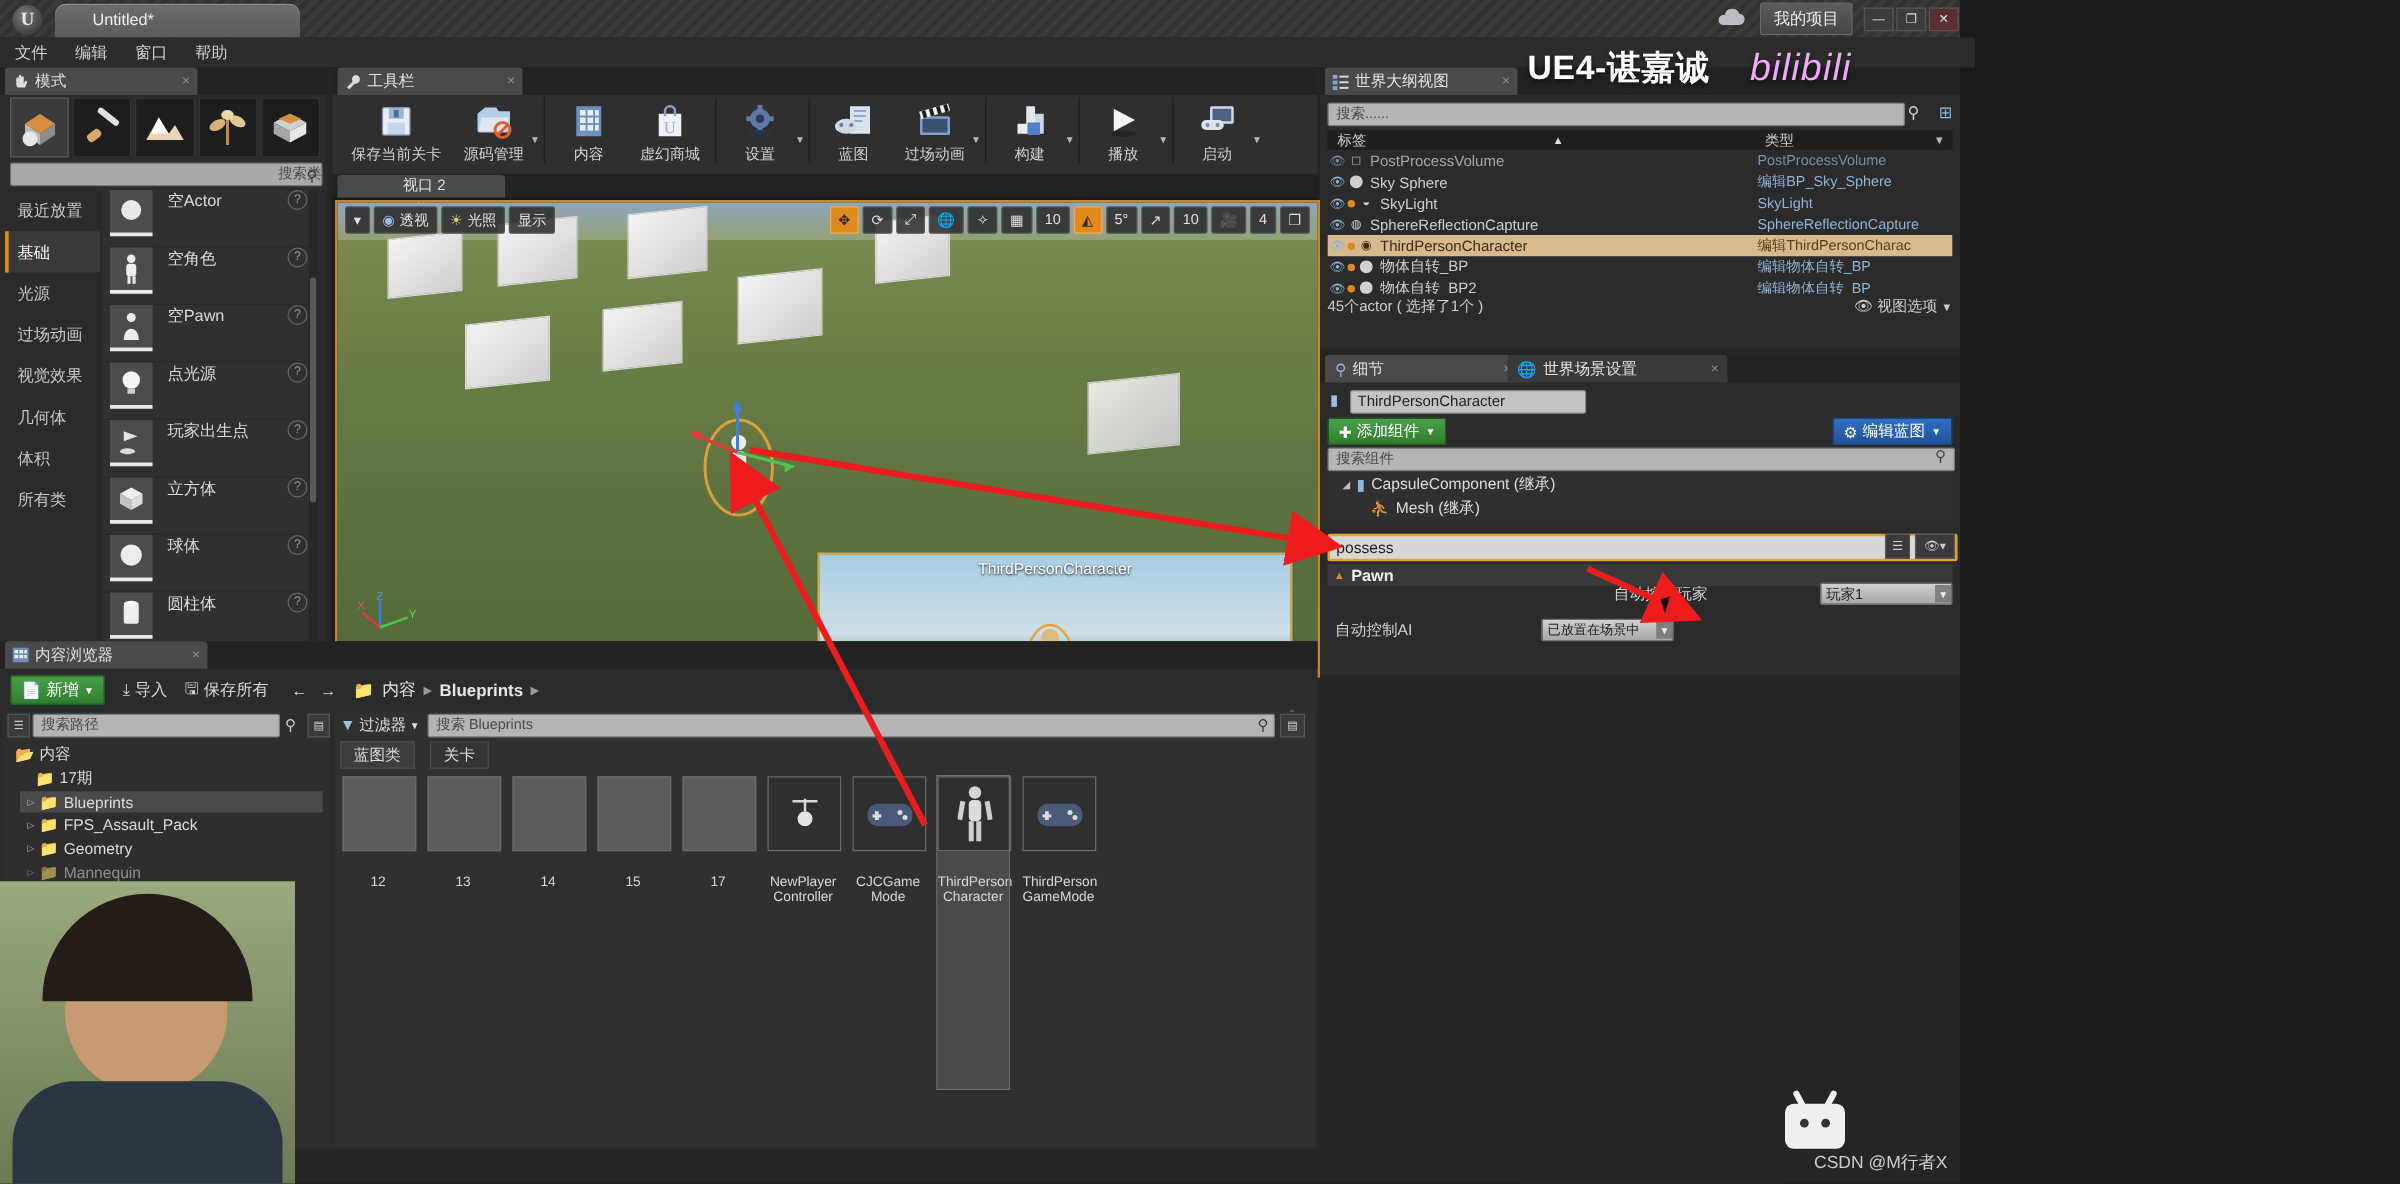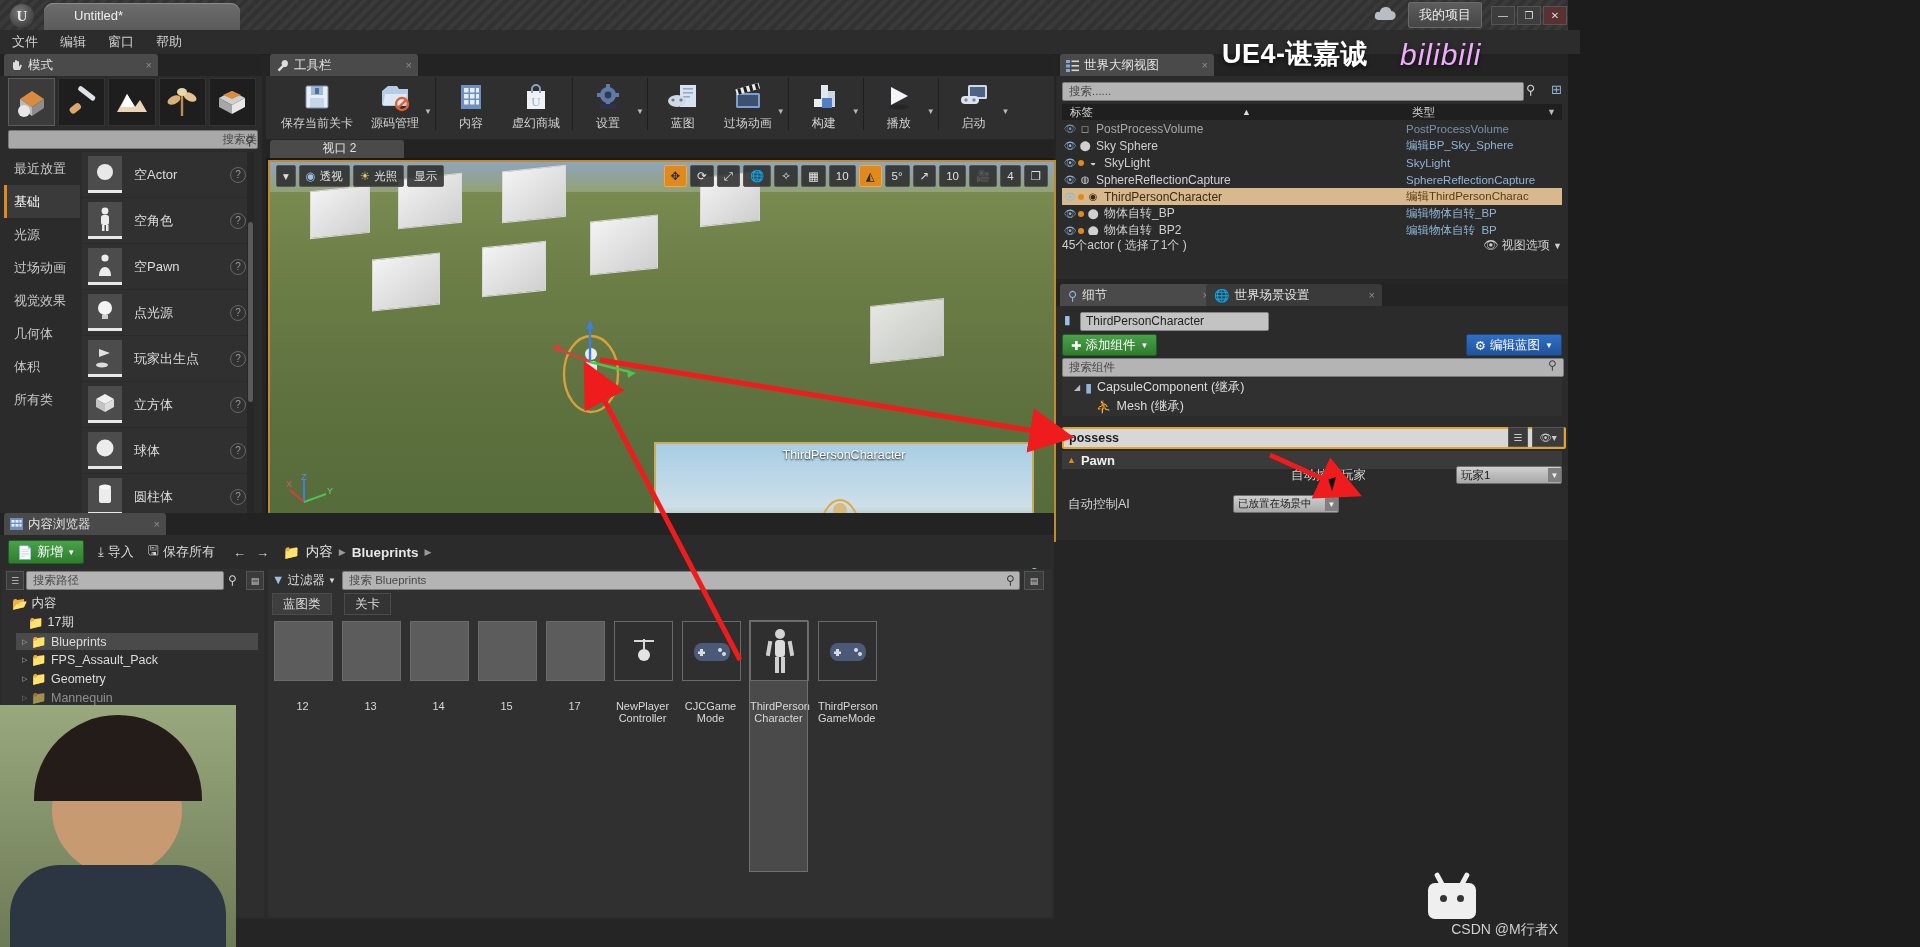--- a/index.html
+++ b/index.html
@@ -41,21 +41,21 @@
   .mico.sel{background:#3b3b3b;border-color:#5b5b5b;}
   #mode-search{position:absolute;left:8px;top:76px;width:248px;height:17px;background:#a9a9a9;
     border:1px solid #777;border-radius:2px;}
   #mode-search span{font-size:11.5px;color:#4a4a4a;margin-left:5px;line-height:17px;display:block;text-align:right;}
   #mode-search .mag{position:absolute;right:3px;top:2px;font-size:12px;color:#3a3a3a;}
   #cat-list{position:absolute;left:4px;top:98px;width:76px;height:280px;}
   .cat{height:33px;line-height:33px;padding-left:10px;font-size:13px;color:#c7c7c7;}
   .cat.sel{background:#3a3a3a;border-left:3px solid #e08a1e;padding-left:7px;color:#fff;}
   #place-list{position:absolute;left:82px;top:98px;width:172px;height:432px;background:#303030;
     overflow:hidden;}
-  .place{height:45px;display:flex;align-items:center;border-bottom:1px solid #2a2a2a;}
+  .place{height:45px;display:flex;align-items:flex-start;border-bottom:1px solid #2a2a2a;}
   .place .thumb{width:34px;height:34px;margin-left:6px;background:#4c4c4c;
     border-bottom:3px solid #e9e9e9;display:flex;align-items:center;justify-content:center;}
   .place .nm{margin-left:12px;font-size:13px;color:#dcdcdc;}
   .place .q{margin-left:auto;margin-right:8px;width:14px;height:14px;border:1px solid #666;
     border-radius:50%;color:#999;font-size:10px;text-align:center;line-height:13px;}
   #place-scroll{position:absolute;right:0;top:0;width:7px;height:432px;background:#272727;}
   #place-scroll i{position:absolute;left:1px;top:70px;width:5px;height:180px;background:#5a5a5a;border-radius:3px;display:block;}
   
   #toolbar{position:absolute;left:266px;top:54px;width:788px;height:85px;background:#2f2f2f;}
   #tb-tabrow{position:absolute;left:0;top:0;width:788px;height:22px;background:#232323;}
@@ -122,21 +122,21 @@
   #editbp{position:absolute;right:6px;top:50px;height:20px;background:linear-gradient(#2f6fc4,#22529a);
     border:1px solid #1a4580;border-radius:2px;display:flex;align-items:center;padding:0 8px;
     font-size:12.5px;color:#fff;}
   #compsearch{position:absolute;left:6px;top:74px;width:500px;height:17px;background:#b4b4b4;
     border:1px solid #7b7b7b;border-radius:2px;}
   #compsearch span{font-size:11.5px;color:#4a4a4a;margin-left:6px;line-height:17px;display:block;}
   #comptree{position:absolute;left:6px;top:94px;width:500px;height:38px;background:#303030;}
   .ctr{height:19px;display:flex;align-items:center;font-size:12.5px;color:#dcdcdc;}
   #possess{position:absolute;left:6px;top:143px;width:500px;height:18px;background:#d7d7d7;
     border:2px solid #e0a52a;border-radius:2px;display:flex;align-items:center;}
-  #possess .tx{font-size:12.5px;color:#1e1e1e;margin-left:5px;font-weight:bold;}
+  #possess .tx{font-size:12.5px;color:#1e1e1e;margin-left:5px;}
   #possess .clr{margin-left:auto;color:#1e1e1e;font-size:12px;margin-right:6px;}
   .ficon{position:absolute;top:143px;width:18px;height:18px;background:#3b3b3b;border:1px solid #555;
     display:flex;align-items:center;justify-content:center;font-size:10px;color:#ccc;}
   #pawn-hdr{position:absolute;left:6px;top:167px;width:500px;height:18px;background:#3a3a3a;
     display:flex;align-items:center;font-size:13px;font-weight:bold;color:#f0f0f0;}
   .prow{position:absolute;left:6px;width:500px;height:22px;display:flex;align-items:center;}
   .prow .lbl{font-size:12.5px;color:#d2d2d2;margin-left:6px;width:165px;}
   .prow .cmb{width:100px;height:16px;background:linear-gradient(#cfcfcf,#a8a8a8);
     border:1px solid #6f6f6f;border-radius:2px;display:flex;align-items:center;font-size:11.5px;color:#1c1c1c;padding-left:4px;}
   .prow .cmb .cv{margin-left:auto;width:13px;height:14px;background:#7f7f7f;color:#eee;font-size:8px;

